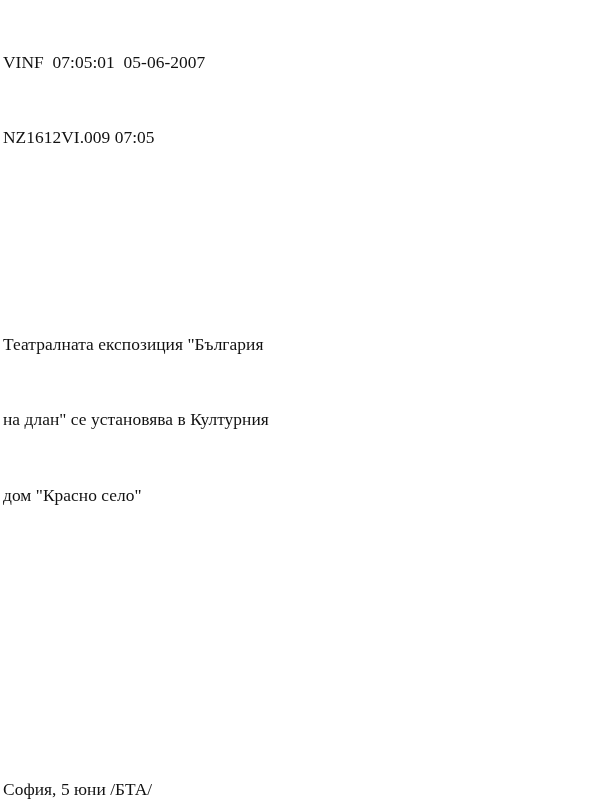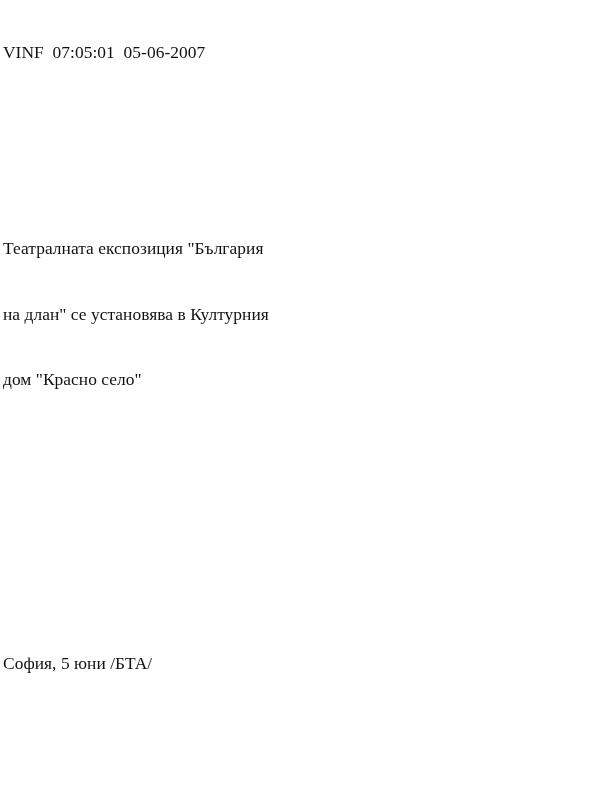--- a/index.html
+++ b/index.html
@@ -21,28 +21,30 @@
     font-family: "Liberation Serif", "DejaVu Serif", serif;
     font-size: 17.4px;
     line-height: 21.85px;
     color: #111111;
     white-space: pre;
     letter-spacing: 0.05px;
   }
   .line {
     display: block;
     height: 21.85px;
+    margin-top: 10px;
   }
   .blank { display: block; height: 21.85px; }
 </style>
 </head>
 <body>
 
 <div class="doc">
   <span class="line">VINF  07:05:01  05-06-2007</span>
+  <span class="line">NZ1612VI.009 07:05</span>
   <span class="blank"></span>
 
   <div>
     <span class="line">Театралната експозиция "България</span>
     <span class="line">на длан" се установява в Културния</span>
     <span class="line">дом "Красно село"</span>
   </div>
 
   <span class="blank"></span>
   <span class="blank"></span>

